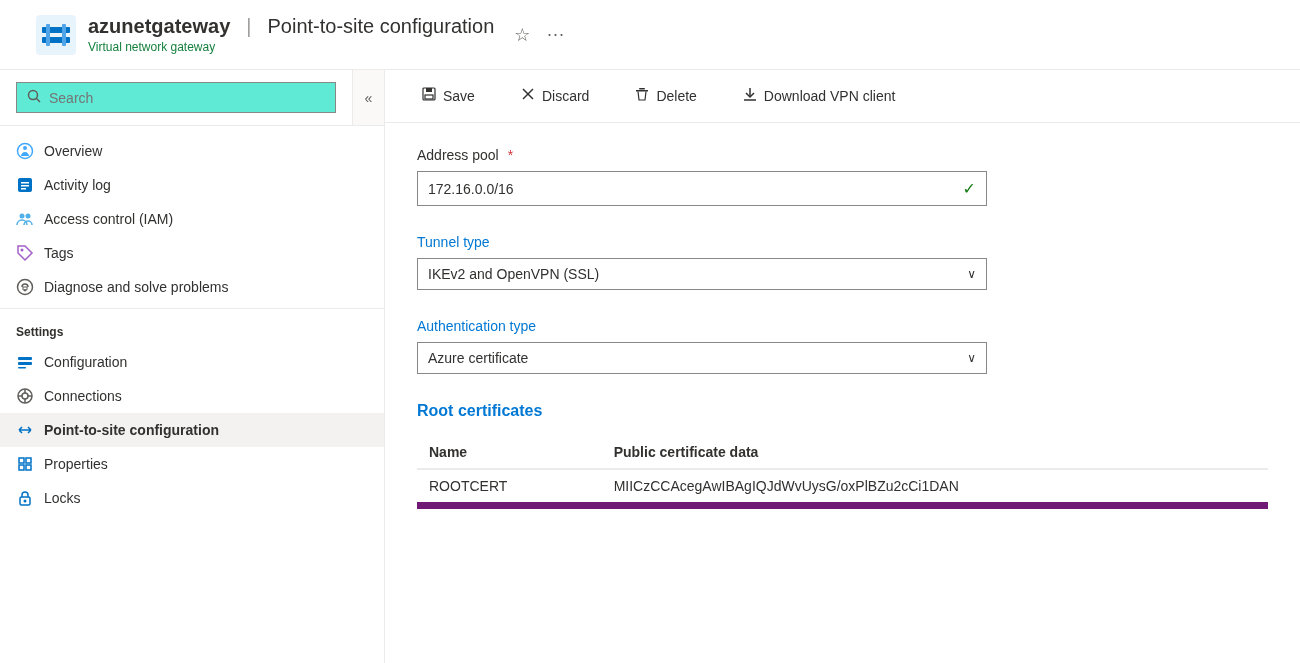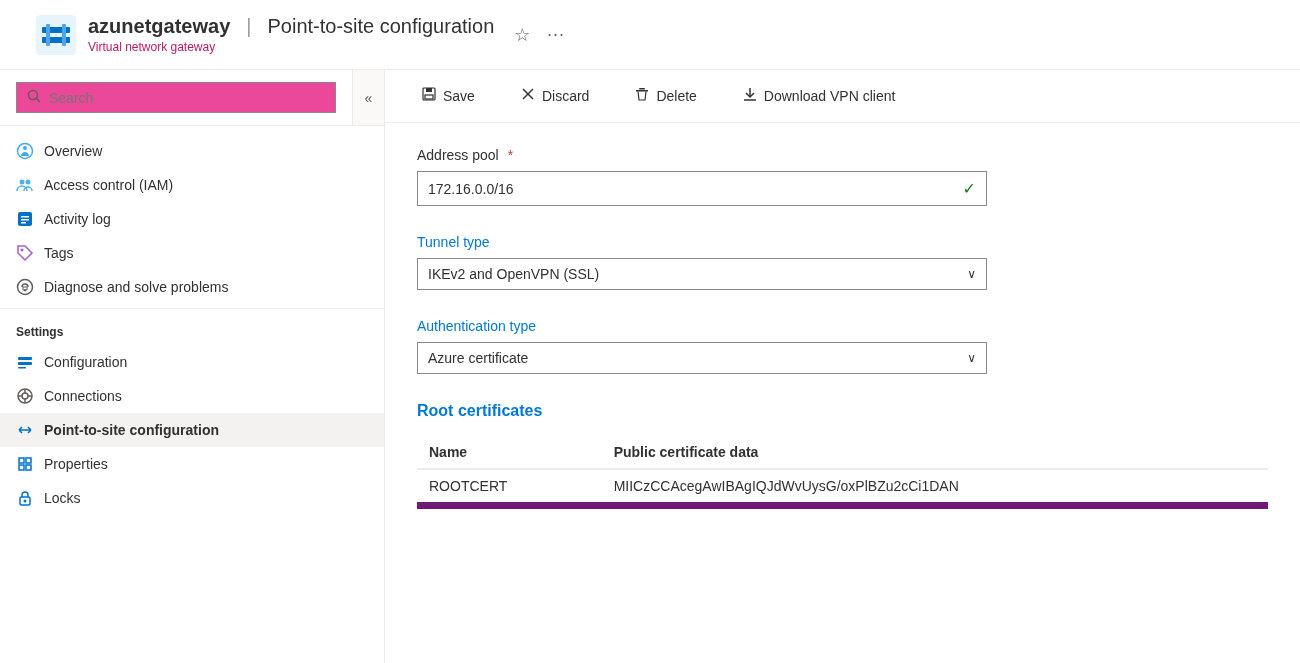--- a/index.html
+++ b/index.html
@@ -7,27 +7,27 @@
 
     
     .header { display: flex; align-items: center; padding: 12px 36px; border-bottom: 1px solid #edebe9; min-height: 70px; }
     .header-icon { width: 40px; height: 40px; margin-right: 12px; flex-shrink: 0; }
     .header-icon svg { width: 40px; height: 40px; }
     .header-title-block { display: flex; flex-direction: column; }
     .header-title { font-size: 20px; font-weight: 600; color: #323130; display: flex; align-items: center; gap: 8px; }
     .header-resource-name { font-size: 20px; font-weight: 700; color: #323130; }
     .header-separator { font-size: 20px; color: #a19f9d; font-weight: 300; margin: 0 8px; }
     .header-page-name { font-size: 20px; font-weight: 400; color: #323130; }
-    .header-subtitle { font-size: 12px; color: #be185d; margin-top: 2px; }
+    .header-subtitle { font-size: 12px; color: #15803d; margin-top: 2px; }
     .header-actions { display: flex; align-items: center; gap: 8px; margin-left: 16px; }
     .header-action-btn { background: none; border: none; cursor: pointer; color: #605e5c; font-size: 18px; padding: 4px; display: flex; align-items: center; justify-content: center; }
 
     
     .main-layout { display: flex; flex: 1; overflow: hidden; }
-    .search-box { display: flex; align-items: center; border: 1px solid #8a8886; padding: 6px 10px; gap: 8px; background: #ec4899; }
+    .search-box { display: flex; align-items: center; border: 1px solid #8a8886; padding: 6px 10px; gap: 8px; background: #5eead4; }
     .search-icon { color: #605e5c; font-size: 14px; }
     .search-input { border: none; outline: none; flex: 1; font-size: 14px; color: #323130; background: transparent; }
     .sidebar-nav { flex: 1; overflow-y: auto; padding: 8px 0; }
     .sidebar-wrapper { position: relative; width: 385px; min-width: 385px; border-right: 1px solid #edebe9; display: flex; flex-direction: column; }
     .sidebar-collapse { display: flex; align-items: center; justify-content: center; width: 32px; border-left: 1px solid #edebe9; cursor: pointer; color: #605e5c; font-size: 14px; background: #faf9f8; flex-shrink: 0; }
 
     .nav-item { display: flex; align-items: center; padding: 8px 16px; cursor: pointer; gap: 10px; color: #323130; text-decoration: none; }
     .nav-item.active { background: #f3f2f1; font-weight: 600; }
     .nav-icon { width: 18px; height: 18px; flex-shrink: 0; display: flex; align-items: center; justify-content: center; }
     .nav-label { font-size: 14px; }
@@ -120,39 +120,39 @@
               <circle cx="9" cy="6" r="2" fill="#40a9ff"></circle>
               <path d="M5 14c0-2.2 1.8-4 4-4s4 1.8 4 4" fill="#40a9ff"></path>
             </svg>
         </span>
         <span class="nav-label">Overview</span>
       </div>
 
       <div class="nav-item">
         <span class="nav-icon">
           <svg width="18" height="18" viewBox="0 0 18 18">
+              <rect x="2" y="2" width="14" height="14" rx="2" fill="#0072c6"></rect>
+              <rect x="5" y="6" width="8" height="1.5" fill="white"></rect>
+              <rect x="5" y="9" width="8" height="1.5" fill="white"></rect>
+              <rect x="5" y="12" width="5" height="1.5" fill="white"></rect>
+            </svg>
+        </span>
+        <span class="nav-label">Activity log</span>
+      </div>
+
+      <div class="nav-item">
+        <span class="nav-icon">
+          <svg width="18" height="18" viewBox="0 0 18 18">
               <circle cx="6" cy="6" r="2.5" fill="#50b0e8"></circle>
               <circle cx="12" cy="6" r="2.5" fill="#50b0e8"></circle>
               <path d="M1 15c0-2.8 2.2-5 5-5s5 2.2 5 5" fill="none" stroke="#50b0e8" stroke-width="1.5"></path>
               <path d="M8 15c0-2.2 1.8-4 4-4s4 1.8 4 4" fill="none" stroke="#50b0e8" stroke-width="1.5"></path>
             </svg>
         </span>
         <span class="nav-label">Access control (IAM)</span>
-      </div>
-
-      <div class="nav-item">
-        <span class="nav-icon">
-          <svg width="18" height="18" viewBox="0 0 18 18">
-              <rect x="2" y="2" width="14" height="14" rx="2" fill="#0072c6"></rect>
-              <rect x="5" y="6" width="8" height="1.5" fill="white"></rect>
-              <rect x="5" y="9" width="8" height="1.5" fill="white"></rect>
-              <rect x="5" y="12" width="5" height="1.5" fill="white"></rect>
-            </svg>
-        </span>
-        <span class="nav-label">Activity log</span>
       </div>
 
       <div class="nav-item">
         <span class="nav-icon">
           <svg width="18" height="18" viewBox="0 0 18 18">
               <path d="M2 2h7l7 7-7 7-7-7V2z" fill="none" stroke="#a460c8" stroke-width="1.5"></path>
               <circle cx="6" cy="6" r="1.5" fill="#a460c8"></circle>
             </svg>
         </span>
         <span class="nav-label">Tags</span>

